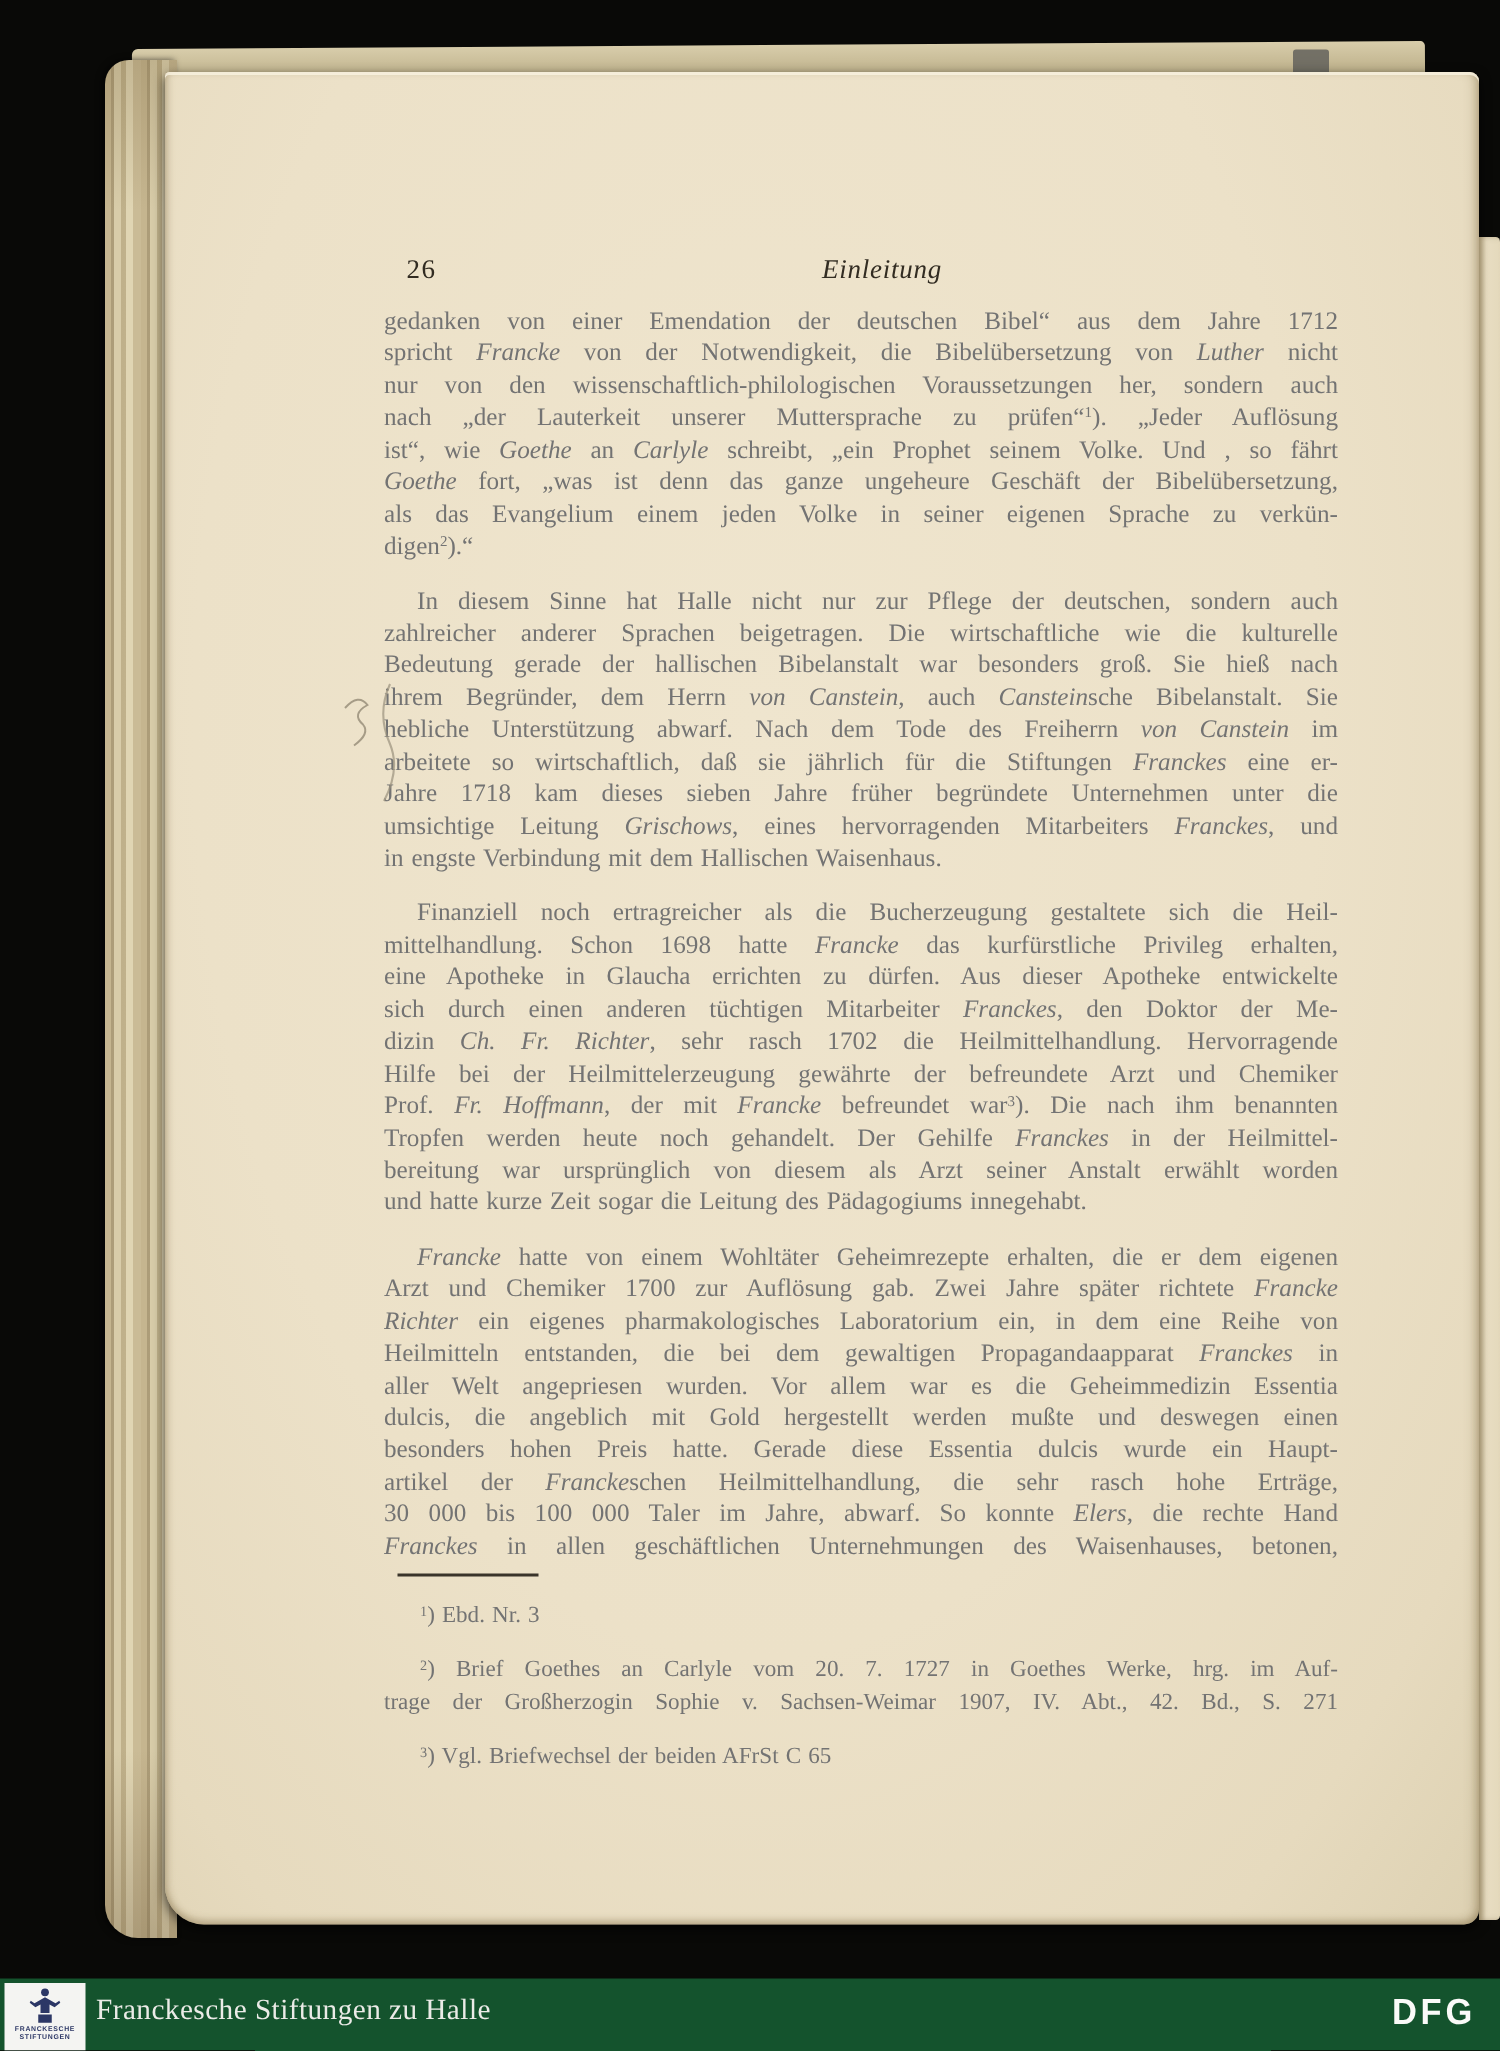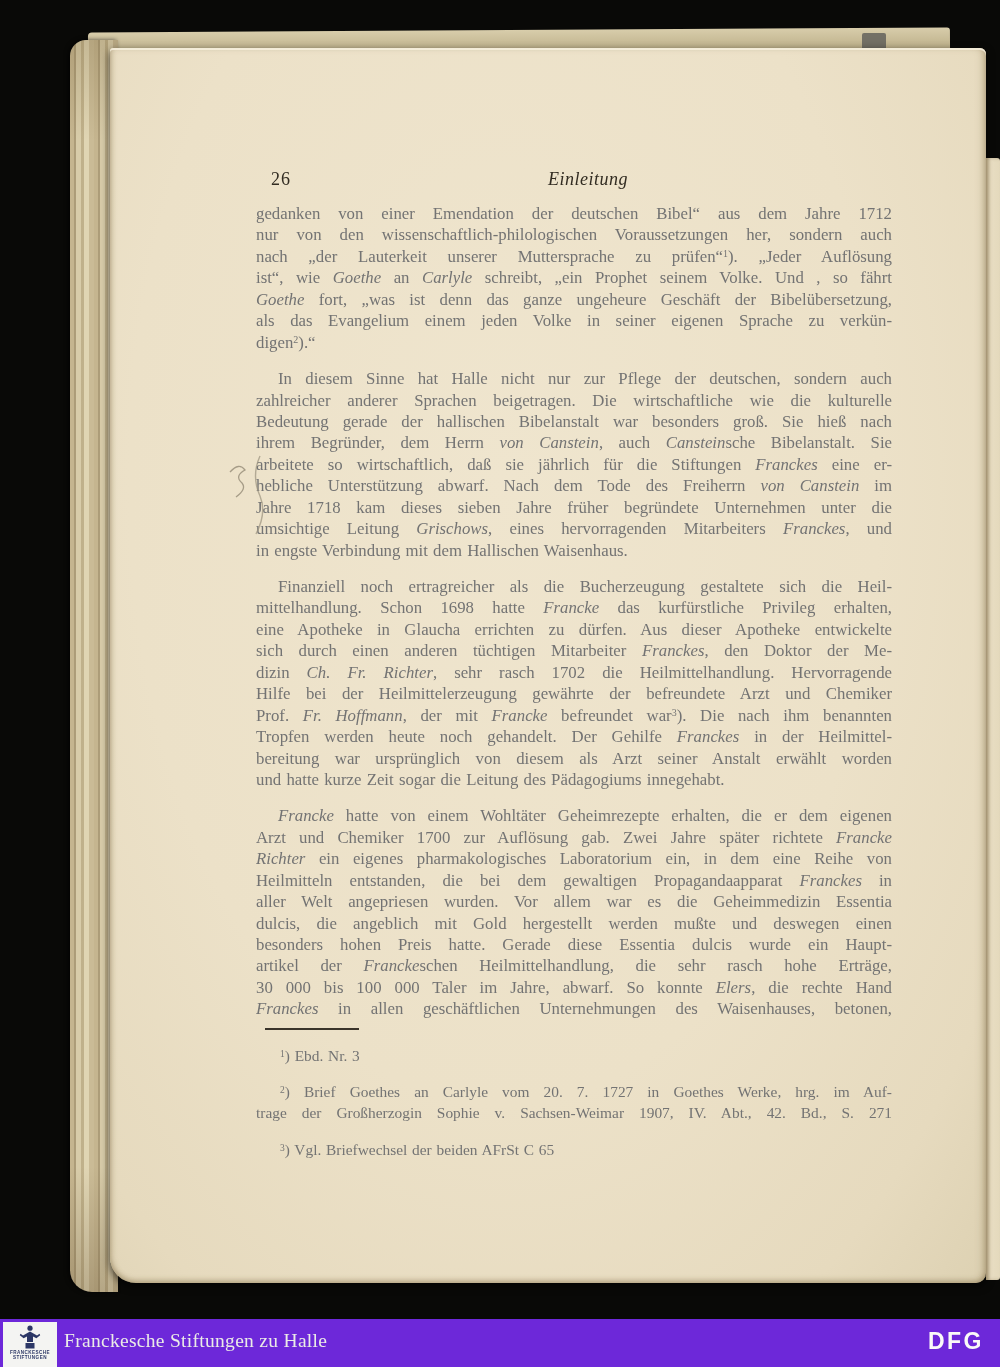--- a/index.html
+++ b/index.html
@@ -76,21 +76,21 @@
   }
   .footnotes{font-size:15.4px;}
   .footnotes .tline{line-height:21.3px;height:21.3px;}
   .footnotes .tindent{text-indent:24px;}
   .footnotes .sup{font-size:9.5px;top:-4px;}
   
   .pencil-marks{position:absolute;left:220px;top:450px;z-index:5;}
   
   .viewer-bar{
     position:absolute;left:0;top:1319px;width:1000px;height:48px;
-    background:#6d28d9;z-index:10;
+    background:#14532d;z-index:10;
   }
   .logo-box{
     position:absolute;left:3px;top:3px;width:54px;height:45px;
     background:#f4f4f2;text-align:center;
   }
   .logo-box svg{display:block;margin:3px auto 1px auto;}
   .logo-line{
     font-family:"Liberation Sans", sans-serif;
     font-size:4.6px;line-height:5.4px;letter-spacing:.45px;
     color:#2c3766;font-weight:bold;
@@ -123,34 +123,35 @@
 
 <div class="page-head">
   <span class="page-num">26</span>
   <span class="running-head">Einleitung</span>
 </div>
 
 <div class="page-text">
   <div id="paras">
       <div>
         <div class="tline"><span>gedanken von einer Emendation der deutschen Bibel“ aus dem Jahre 1712</span></div>
+        <div class="tline"><span>spricht </span><span class="it">Francke</span><span> von der Notwendigkeit, die Bibelübersetzung von </span><span class="it">Luther</span><span> nicht</span></div>
         <div class="tline"><span>nur von den wissenschaftlich-philologischen Voraussetzungen her, sondern auch</span></div>
         <div class="tline"><span>nach „der Lauterkeit unserer Muttersprache zu prüfen“</span><span class="sup">1</span><span>). „Jeder Auflösung</span></div>
         <div class="tline"><span>ist“, wie </span><span class="it">Goethe</span><span> an </span><span class="it">Carlyle</span><span> schreibt, „ein Prophet seinem Volke. Und , so fährt</span></div>
         <div class="tline"><span class="it">Goethe</span><span> fort, „was ist denn das ganze ungeheure Geschäft der Bibelübersetzung,</span></div>
         <div class="tline"><span>als das Evangelium einem jeden Volke in seiner eigenen Sprache zu verkün-</span></div>
         <div class="tline tlast"><span>digen</span><span class="sup">2</span><span>).“</span></div>
       </div>
       <div>
         <div class="tline tindent"><span>In diesem Sinne hat Halle nicht nur zur Pflege der deutschen, sondern auch</span></div>
         <div class="tline"><span>zahlreicher anderer Sprachen beigetragen. Die wirtschaftliche wie die kulturelle</span></div>
         <div class="tline"><span>Bedeutung gerade der hallischen Bibelanstalt war besonders groß. Sie hieß nach</span></div>
         <div class="tline"><span>ihrem Begründer, dem Herrn </span><span class="it">von Canstein</span><span>, auch </span><span class="it">Canstein</span><span>sche Bibelanstalt. Sie</span></div>
+        <div class="tline"><span>hebliche Unterstützung abwarf. Nach dem Tode des Freiherrn </span><span class="it">von Canstein</span><span> im</span></div>
         <div class="tline"><span>arbeitete so wirtschaftlich, daß sie jährlich für die Stiftungen </span><span class="it">Franckes</span><span> eine er-</span></div>
-        <div class="tline"><span>hebliche Unterstützung abwarf. Nach dem Tode des Freiherrn </span><span class="it">von Canstein</span><span> im</span></div>
         <div class="tline"><span>Jahre 1718 kam dieses sieben Jahre früher begründete Unternehmen unter die</span></div>
         <div class="tline"><span>umsichtige Leitung </span><span class="it">Grischows</span><span>, eines hervorragenden Mitarbeiters </span><span class="it">Franckes</span><span>, und</span></div>
         <div class="tline tlast"><span>in engste Verbindung mit dem Hallischen Waisenhaus.</span></div>
       </div>
       <div>
         <div class="tline tindent"><span>Finanziell noch ertragreicher als die Bucherzeugung gestaltete sich die Heil-</span></div>
         <div class="tline"><span>mittelhandlung. Schon 1698 hatte </span><span class="it">Francke</span><span> das kurfürstliche Privileg erhalten,</span></div>
         <div class="tline"><span>eine Apotheke in Glaucha errichten zu dürfen. Aus dieser Apotheke entwickelte</span></div>
         <div class="tline"><span>sich durch einen anderen tüchtigen Mitarbeiter </span><span class="it">Franckes</span><span>, den Doktor der Me-</span></div>
         <div class="tline"><span>dizin </span><span class="it">Ch. Fr. Richter</span><span>, sehr rasch 1702 die Heilmittelhandlung. Hervorragende</span></div>

